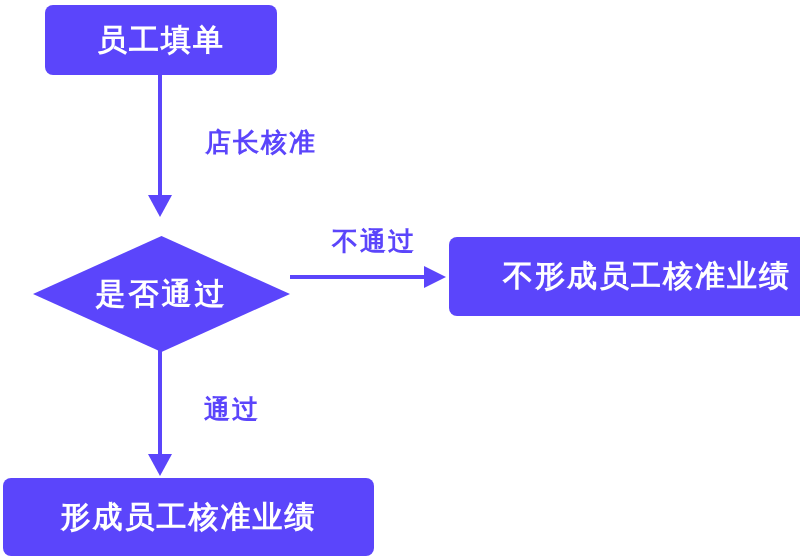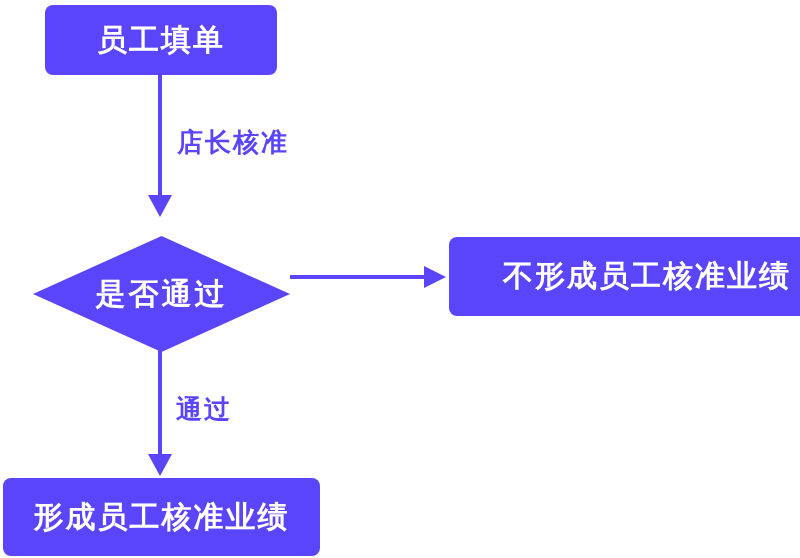--- a/index.html
+++ b/index.html
@@ -32,21 +32,21 @@
     letter-spacing: 2px;
   }
   .rounded-rect { border-radius: 8px; }
   .diamond {
     clip-path: polygon(50% 0, 100% 50%, 50% 100%, 0 50%);
     letter-spacing: 3px;
   }
   .node-start    { left: 45px;  top: 5px;   width: 232px; height: 70px; }
   .node-decision { left: 33px;  top: 236px; width: 257px; height: 116px; }
   .node-reject   { left: 449px; top: 237px; width: 396px; height: 79px; }
-  .node-approve  { left: 3px;   top: 478px; width: 317px; height: 78px; }
+  .node-approve  { left: 3px;   top: 478px; width: 371px; height: 78px; }
 
   .edge-line {
     position: absolute;
     background: var(--accent);
   }
   .line-v1 { left: 158px; top: 75px;  width: 4px;   height: 120px; }
   .line-h1 { left: 290px; top: 275px; width: 134px; height: 4px;  }
   .line-v2 { left: 158px; top: 336px; width: 4px;   height: 120px; }
 
   .arrowhead {
@@ -68,20 +68,21 @@
   .head-2 { left: 424px; top: 266px; }
   .head-3 { left: 148px; top: 454px; }
 
   .edge-label {
     position: absolute;
     color: var(--accent);
     font-size: 26px;
     font-weight: 700;
     letter-spacing: 2px;
     white-space: nowrap;
+    margin-left: 28px;
   }
   .label-1 { left: 177px; top: 125px; }
   .label-2 { left: 304px; top: 224px; }
   .label-3 { left: 176px; top: 392px; }
 </style>
 </head>
 <body>
 
 <div class="canvas">
 
@@ -100,18 +101,19 @@
   <div class="node rounded-rect node-approve">
     <span>形成员工核准业绩</span>
   </div>
 
   <div class="edge-line line-v1"></div>
   <div class="arrowhead head-down head-1"></div>
   <div class="edge-label label-1">店长核准</div>
 
   <div class="edge-line line-h1"></div>
   <div class="arrowhead head-right head-2"></div>
+  <div class="edge-label label-2">不通过</div>
 
   <div class="edge-line line-v2"></div>
   <div class="arrowhead head-down head-3"></div>
   <div class="edge-label label-3">通过</div>
 
 </div>
 
 </body></html>

